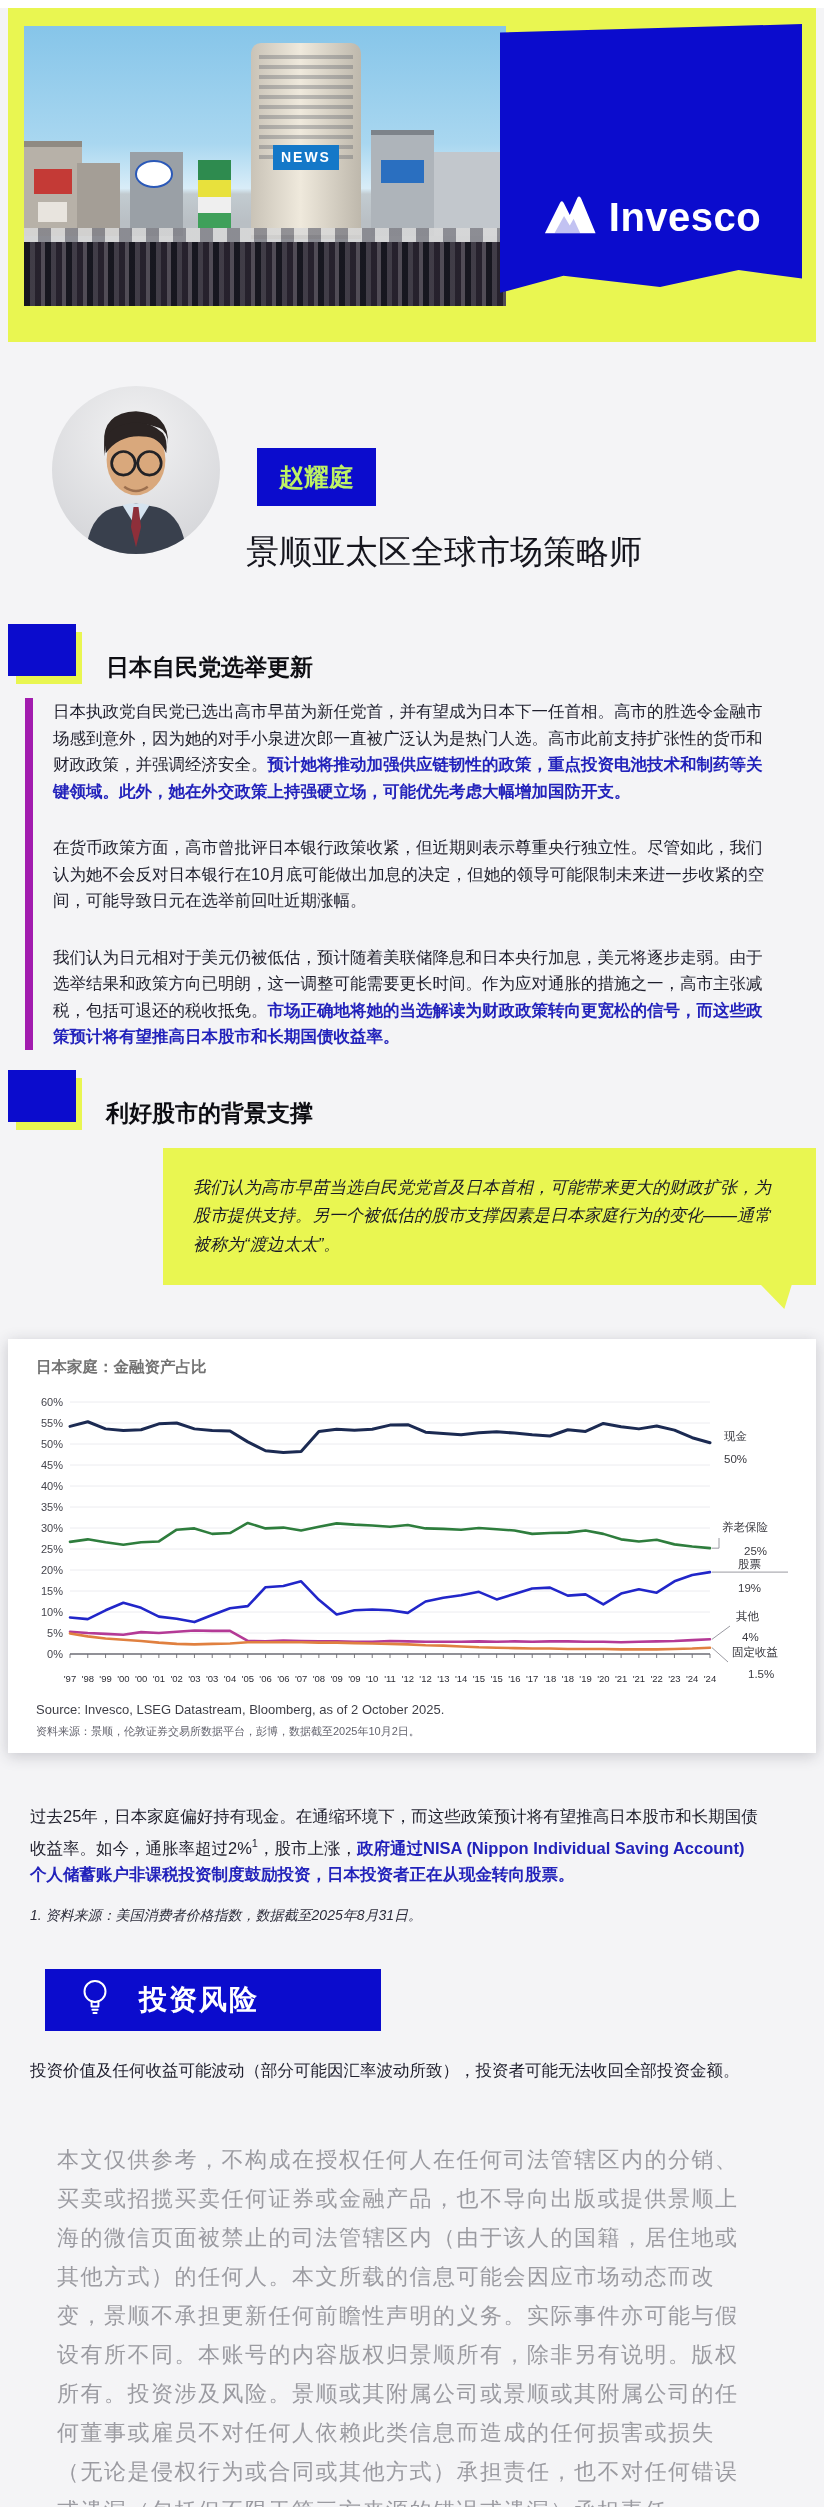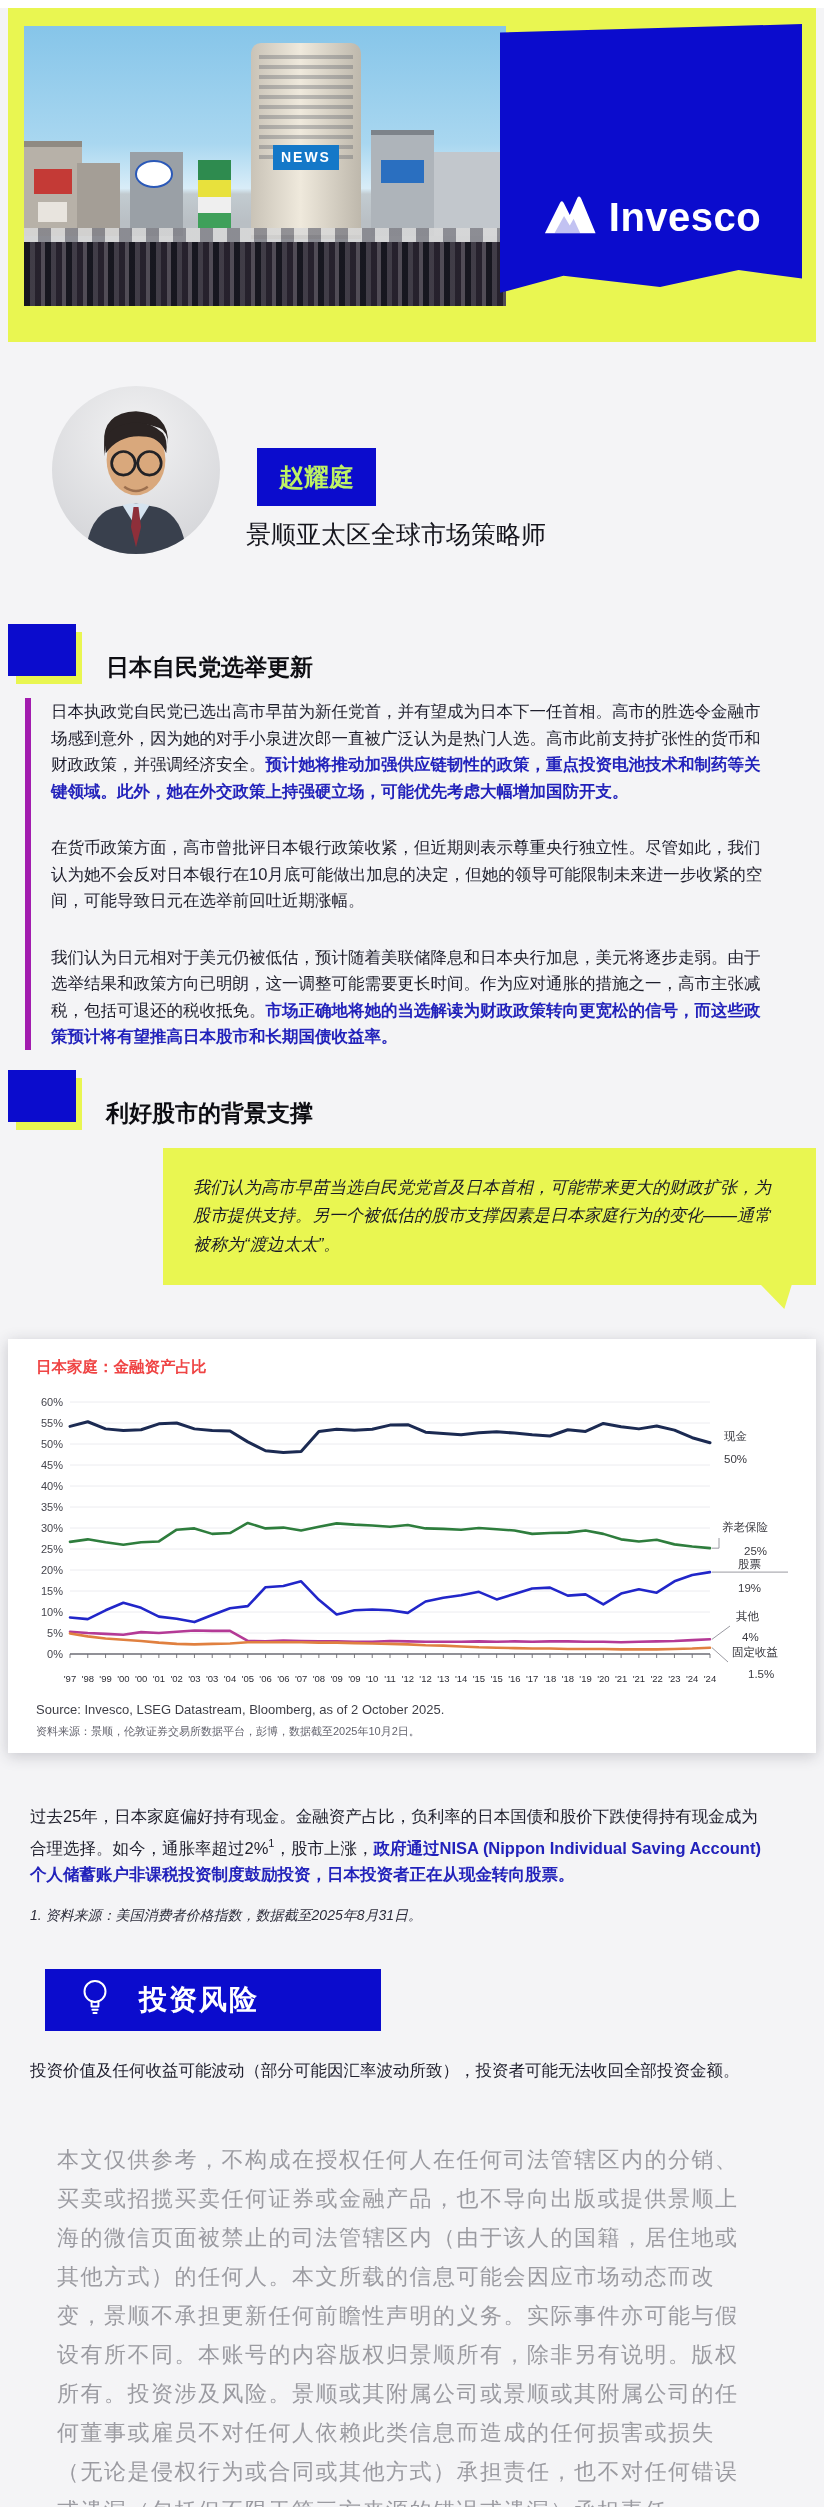--- a/index.html
+++ b/index.html
@@ -46,48 +46,48 @@
   .logo{ position:absolute; left:50%; bottom:24%; transform:translateX(-50%);
     display:flex; align-items:center; gap:10px; }
   .logo-word{ color:#fff; font-size:40px; font-weight:bold; letter-spacing:.5px; }
 
   
   .author{ position:relative; height:190px; margin-top:44px; }
   .avatar{ position:absolute; left:52px; top:0; width:168px; height:168px; border-radius:50%;
     overflow:hidden; background:radial-gradient(circle at 50% 30%,#f2f2f3,#cfd0d4); }
   .name-badge{ position:absolute; left:257px; top:62px; height:58px; background:#0b0ccd;
     color:#bef264; font-size:25px; font-weight:bold; line-height:58px; padding:0 22px; }
-  .author-title{ position:absolute; left:246px; top:132px; font-size:25px; color:#15151d; }
+  .author-title{ position:absolute; left:246px; top:144px; font-size:33px; color:#15151d; }
 
   
   .section-hd{ position:relative; height:58px; }
   #hd1{ margin-top:48px; }
   #hd2{ margin-top:20px;padding-left:40px; }
   .hd-tab{ position:absolute; left:16px; top:8px; width:66px; height:52px; background:#e9f651; }
   .hd-sq{ position:absolute; left:8px; top:0; width:68px; height:52px; background:#0b0ccd; }
   .hd-title{ position:absolute; left:106px; top:43px; transform:translateY(-50%);
     margin:0; font-size:23px; font-weight:bold; color:#0d0d12; white-space:nowrap; }
 
   
   .rich p{ margin:0 0 30px; font-size:16.5px; line-height:26.5px; color:#1e1e2c; max-width:714px; }
   .rich p:last-child{ margin-bottom:0; }
-  .rich.bordered{ margin:16px 30px 0 25px; border-left:6px solid #a21caf; padding-left:20px; }
+  .rich.bordered{ margin:16px 30px 0 25px; border-left:8px solid #a21caf; padding-left:20px; }
   .hl{ color:#2222bb; font-weight:bold; }
   sup{ font-size:11px; }
 
   
   .quote{ position:relative; margin:20px 8px 0 163px; background:#e9f651;
     padding:26px 30px; font-size:17px; line-height:28.5px; color:#191927;font-style:italic; }
   .quote-tail{ position:absolute; right:24px; bottom:-24px; width:32px; height:25px;
     background:#e9f651; clip-path:polygon(0 0,100% 0,76% 100%); }
 
   
   .chart-card{ margin:54px 8px 0; background:#ffffff; padding:16px 14px 14px;
     box-shadow:0 3px 14px rgba(40,40,60,.22); }
-  .chart-title{ font-size:15.5px; font-weight:bold; color:#ef4444; margin:2px 0 10px 14px; }
+  .chart-title{ font-size:15.5px; font-weight:bold; color:#737373; margin:2px 0 10px 14px; }
   #chart{ display:block; width:780px; height:300px; }
   .source-en{ font-size:13px; color:#3e3e46; margin:14px 0 0 14px; }
   .source-zh{ font-size:11px; color:#63636d; margin:7px 0 0 14px; }
 
   
   .after-para{ margin:50px 30px 0 30px; }
   .after-para p{ max-width:732px; }
   .footnote{ margin:20px 30px 0 30px; font-size:14px; font-style:italic; color:#2b2b3a; }
 
   
@@ -300,21 +300,21 @@
         <text x="720" y="253" font-size="11.5" fill="#3a3a40">4%</text>
         <polyline points="690,259.7 706,274" fill="none" stroke="#9a9aa2" stroke-width="1"></polyline>
         <text x="710" y="268" font-size="11.5" fill="#3a3a40">固定收益</text>
         <text x="726" y="290" font-size="11.5" fill="#3a3a40">1.5%</text>
       </svg>
     <div class="source-en">Source: Invesco, LSEG Datastream, Bloomberg, as of 2 October 2025.</div>
     <div class="source-zh">资料来源：景顺，伦敦证券交易所数据平台，彭博，数据截至2025年10月2日。</div>
   </div>
 
   <div class="rich after-para">
-      <p><span>过去25年，日本家庭偏好持有现金。金融资产占比，负利率的日本国债和股价下跌使得持有现金成为合理选择。如今，通胀率超过2%</span><sup>1</sup><span>，股市上涨，</span><span class="hl">政府通过NISA (Nippon Individual Saving Account) 个人储蓄账户非课税投资制度鼓励投资，日本投资者正在从现金转向股票。</span></p>
+      <p><span>过去25年，日本家庭偏好持有现金。在通缩环境下，而这些政策预计将有望推高日本股市和长期国债收益率。如今，通胀率超过2%</span><sup>1</sup><span>，股市上涨，</span><span class="hl">政府通过NISA (Nippon Individual Saving Account) 个人储蓄账户非课税投资制度鼓励投资，日本投资者正在从现金转向股票。</span></p>
     </div>
   <div class="footnote">1. 资料来源：美国消费者价格指数，数据截至2025年8月31日。</div>
 
   <div class="risk-box">
     <span>
       <svg width="32" height="42" viewBox="0 0 24 32">
         <circle cx="12" cy="11" r="8" fill="none" stroke="#ffffff" stroke-width="1.5"></circle>
         <path d="M9.4 18.4 L9.4 22.5 M14.6 18.4 L14.6 22.5 M9.4 22.5 L14.6 22.5 M10 25 L14 25 M10.8 27.4 L13.2 27.4" fill="none" stroke="#ffffff" stroke-width="1.5" stroke-linecap="round"></path>
       </svg>
     </span>

